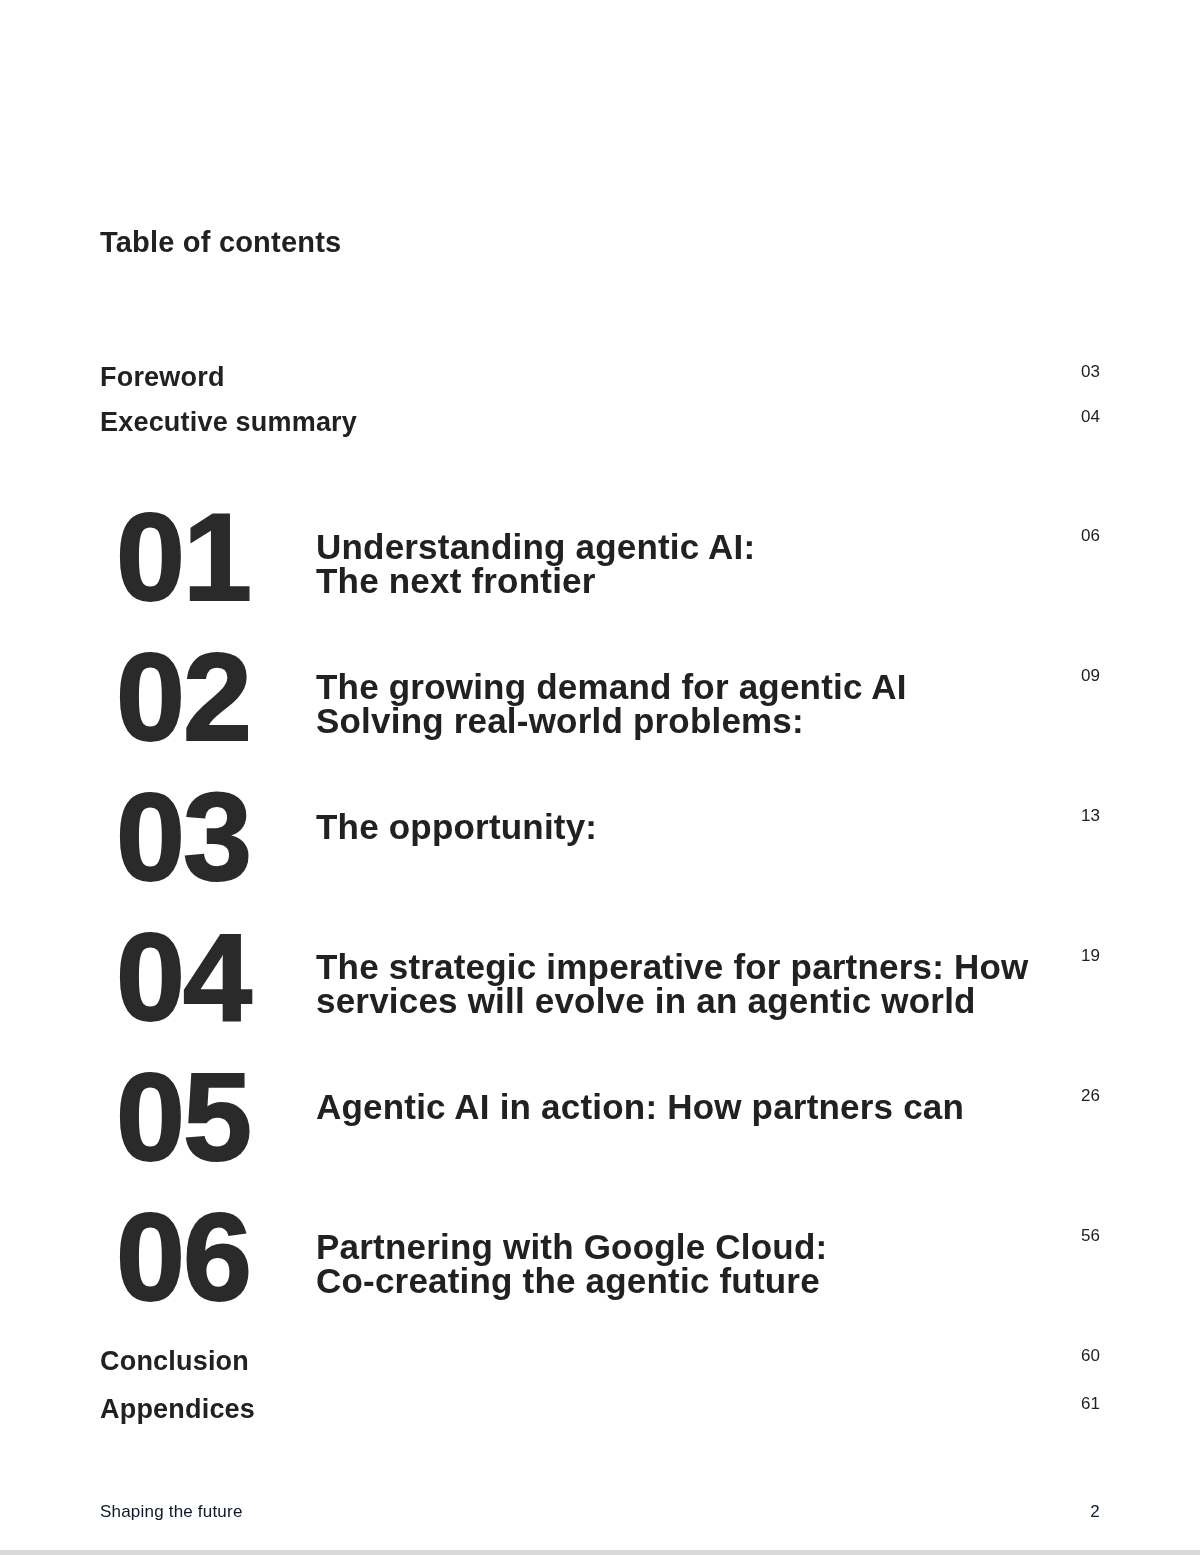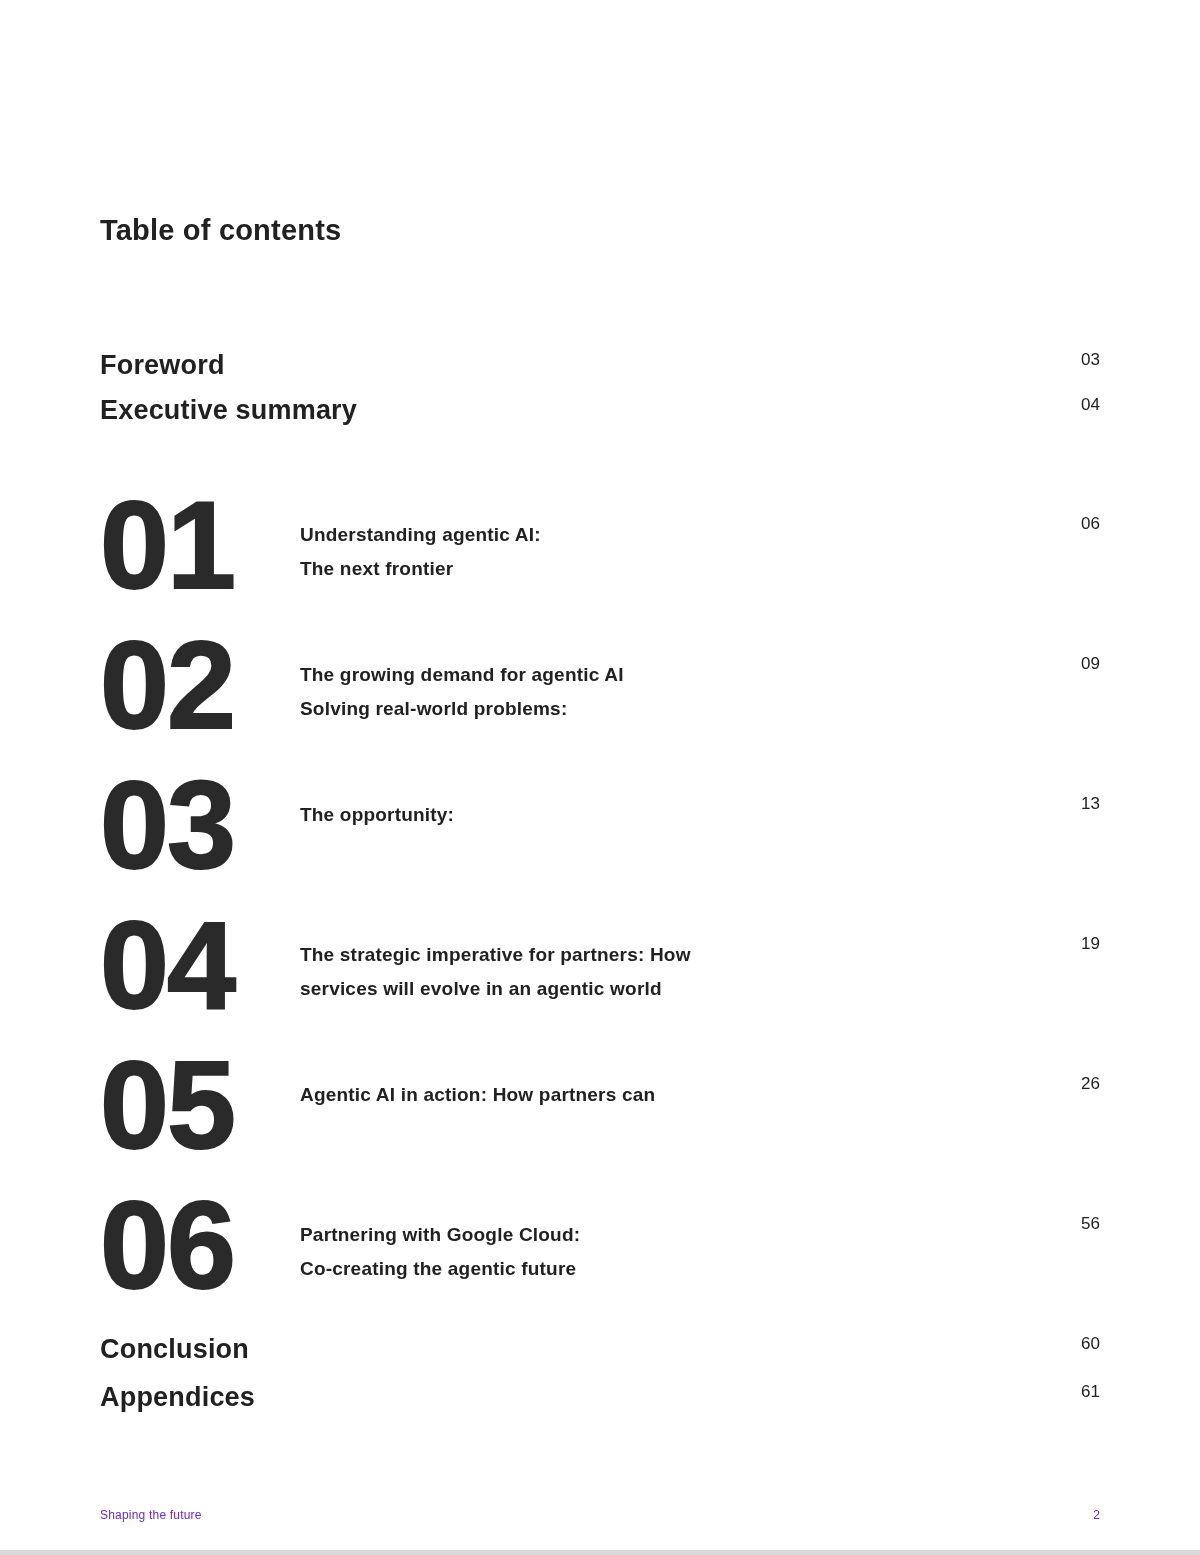--- a/index.html
+++ b/index.html
@@ -22,21 +22,21 @@
   .page-edge {
     position: absolute;
     left: 0;
     bottom: 0;
     width: 100%;
     height: 5px;
     background: #d9d9d9;
   }
 
   .content {
-    padding: 0 100px;
+    padding: 12px 100px;
   }
 
   .toc-title {
     padding-top: 213px;
     font-size: 29px;
     font-weight: bold;
     line-height: 34px;
     letter-spacing: 0.2px;
     color: #212121;
   }
@@ -61,62 +61,62 @@
 
   .page-num {
     width: 60px;
     text-align: right;
     font-size: 17px;
     font-weight: 400;
     color: #212121;
   }
 
   
-  .chapters { margin-top: 58px; }
+  .chapters { margin-top: 58px; margin-left: 16px; }
 
   .chapter-row {
     display: flex;
     align-items: flex-start;
     height: 140px;
   }
 
   .chapter-number {
     width: 200px;
     font-size: 124px;
     font-weight: bold;
     line-height: 95px;
     letter-spacing: -2px;
     color: #2a2a2a;
     -webkit-text-stroke: 2px #2a2a2a;
   }
 
   .chapter-title {
     flex: 1;
     padding-top: 20px;
-    font-size: 19px;
+    font-size: 35px;
     font-weight: bold;
     line-height: 34px;
     letter-spacing: 0.2px;
   }
 
   .chapter-page {
     padding-top: 16px;
   }
 
   
   .footer {
     position: absolute;
     left: 100px;
     right: 100px;
     bottom: 33px;
     display: flex;
     justify-content: space-between;
     align-items: center;
-    font-size: 12px;
-    color: #6d28d9;
+    font-size: 17px;
+    color: #0f172a;
     letter-spacing: 0.2px;
   }
 </style>
 </head>
 <body>
 
 <div class="page">
   <div class="content">
 
     <h1 class="toc-title">Table of contents</h1>

